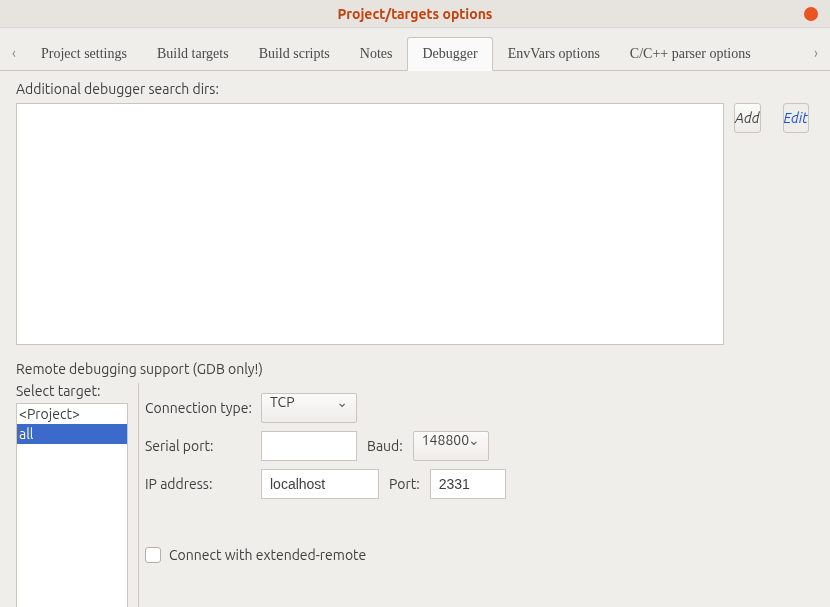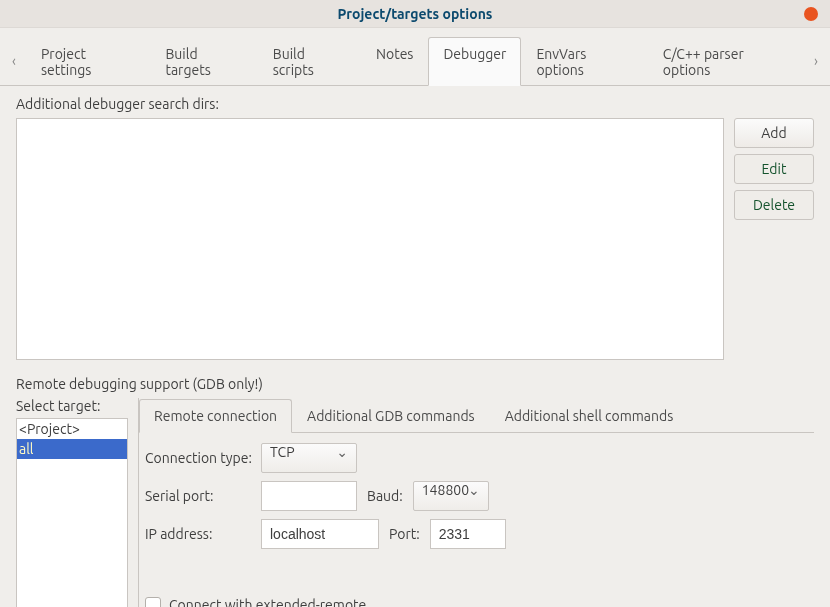--- a/index.html
+++ b/index.html
@@ -17,21 +17,21 @@
       height: 28px;
       background: #e7e3df;
       display: flex;
       align-items: center;
       justify-content: center;
       position: relative;
       border-bottom: 1px solid #ddd9d5;
     }
     .titlebar .title {
       font-weight: 600;
-      color: #0c4a6e;
+      color: #c2410c;
     }
     .titlebar .close-dot {
       position: absolute;
       right: 12px;
       top: 50%;
       transform: translateY(-50%);
       width: 14px;
       height: 14px;
       border-radius: 50%;
       background: #e95420;
@@ -47,20 +47,21 @@
       width: 16px;
       color: #888;
       font-size: 14px;
       text-align: center;
       cursor: pointer;
     }
     .tabbar .tabs {
       display: flex;
       flex: 1;
       gap: 0;
+      font-family: Liberation Serif, serif;
     }
     .tab {
       padding: 8px 14px;
       color: #4a4a4a;
       cursor: pointer;
       border: 1px solid transparent;
       border-bottom: none;
       position: relative;
       bottom: -1px;
     }
@@ -85,37 +86,38 @@
       align-items: flex-start;
     }
     .searchdirs-list {
       flex: 1;
       height: 242px;
       background: #fff;
       border: 1px solid #c9c5c1;
     }
     .btn-col {
       display: flex;
-      flex-direction: column;
-      gap: 6px;
+      flex-direction: row;
+      gap: 22px;
       width: 80px;
+      font-style: italic;
     }
     .btn {
       height: 30px;
       border: 1px solid #c9c5c1;
       background: linear-gradient(#fbfbfb, #eeebe7);
       border-radius: 3px;
       cursor: pointer;
       font-size: 14px;
       color: #3e3e3e;
       text-align: center;
       line-height: 28px;
     }
     .btn.disabled {
-      color: #14532d;
+      color: #1d4ed8;
       background: #efede9;
       cursor: default;
     }
     .remote-section {
       margin-top: 16px;
     }
     .remote-body {
       display: flex;
       gap: 10px;
       margin-top: 6px;
@@ -266,25 +268,20 @@
     <div class="section-label">Remote debugging support (GDB only!)</div>
     <div class="remote-body">
       <div class="target-col">
         <div class="target-label">Select target:</div>
         <div class="target-list">
           <div class="target-item">&lt;Project&gt;</div>
           <div class="target-item selected">all</div>
         </div>
       </div>
       <div class="remote-right">
-        <div class="inner-tabbar">
-          <div class="inner-tab active">Remote connection</div>
-          <div class="inner-tab">Additional GDB commands</div>
-          <div class="inner-tab">Additional shell commands</div>
-        </div>
         <div class="form-area">
           <div class="form-row">
             <div class="form-label">Connection type:</div>
             <div class="select-dropdown">
               <span class="val">TCP</span>
               <span class="chev">⌄</span>
             </div>
           </div>
           <div class="form-row">
             <div class="form-label">Serial port:</div>

